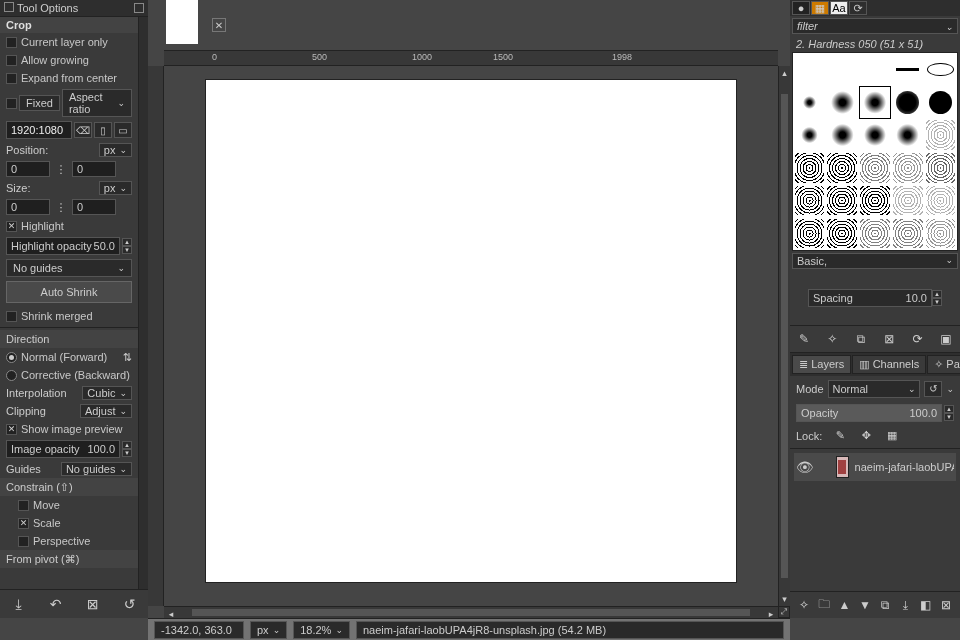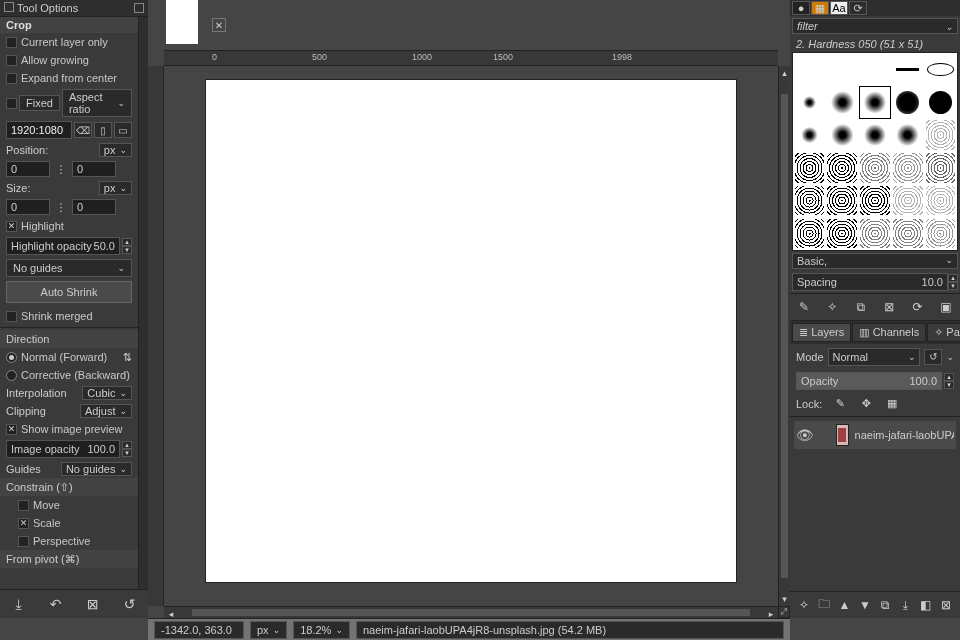--- a/index.html
+++ b/index.html
@@ -76,21 +76,21 @@
 .filter-row{ background:#2a2a2a; border:1px solid #555; margin:2px; padding:1px 4px; display:flex; justify-content:space-between; align-items:flex-end; font-style:italic; color:#888;}
 .brush-label{ padding:2px 6px; font-style:italic; color:#ccc; background:#3a3a3a;}
 .brush-grid{ background:#fff; margin:0 2px; display:grid; grid-template-columns:repeat(5,1fr); gap:0; border:1px solid #222;}
 .brush-cell{ aspect-ratio:1; border:0; display:flex; align-items:center; justify-content:center; overflow:hidden; position:relative;}
 .brush-cell.selb{ outline:1px solid #000; outline-offset:-1px;}
 .bc-dot{ width:70%; height:70%; background:#000; border-radius:50%;}
 .bc-soft{ width:70%; height:70%; background:radial-gradient(circle,#000 20%,transparent 70%);}
 .bc-tex{ width:90%; height:90%; background:repeating-radial-gradient(circle,#000 0 1px,transparent 1px 3px);}
 .bc-ellipse{ width:80%; height:40%; border:1px solid #000; border-radius:50%;}
 .preset-row{ background:#2a2a2a; border:1px solid #555; margin:2px; padding:1px 4px; display:flex; justify-content:space-between;}
-.spacing-row{ display:flex; align-items:center; margin:2px; gap:0;border-radius:8px;}
+.spacing-row{ display:flex; align-items:center; margin:18px; gap:0;border-radius:8px;}
 .spacing-row .slab{ flex:1; background:#2a2a2a; border:1px solid #555; padding:2px 4px; display:flex; justify-content:space-between;}
 .icon-row{ display:flex; justify-content:space-between; padding:4px 4px; border-top:1px solid #222; border-bottom:1px solid #222;}
 .icon-row .ic{ width:20px; height:18px; display:flex; align-items:center; justify-content:center; font-size:12px;}
 
 .docker-tabs{ display:flex; background:#2e2e2e; padding:2px; gap:1px; align-items:center;}
 .dtab{ padding:2px 6px; background:#3a3a3a; border:1px solid #222; display:flex; align-items:center; gap:3px;}
 .dtab.act{ background:#4a4a4a;}
 .mode-row{ display:flex; align-items:center; padding:4px 6px; gap:4px;}
 .mode-sel{ flex:1; background:#2a2a2a; border:1px solid #555; padding:2px 4px; display:flex; justify-content:space-between; align-items:center;}
 .op-row{ display:flex; align-items:center; padding:2px 6px; gap:2px;}

